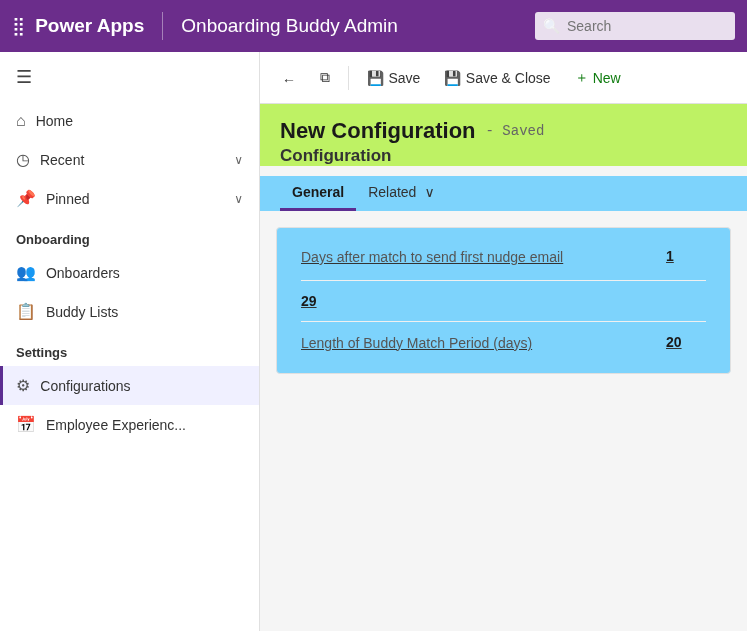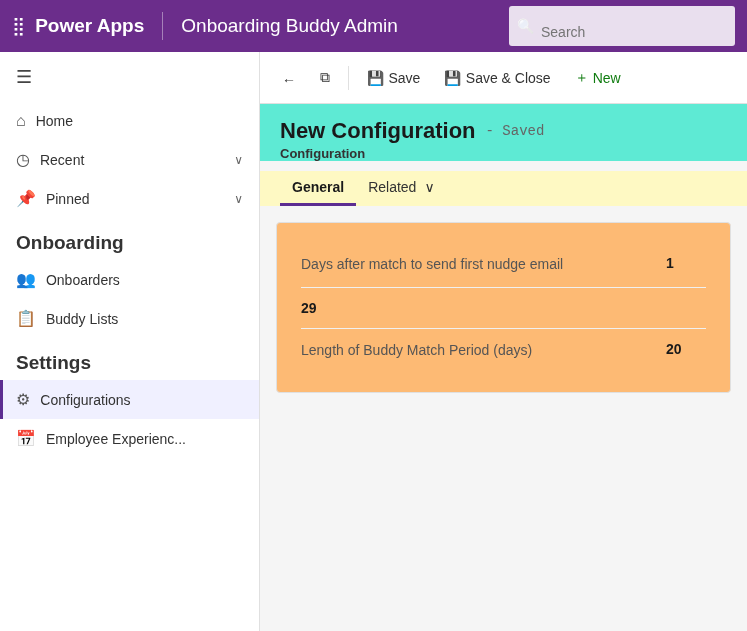--- a/index.html
+++ b/index.html
@@ -33,23 +33,23 @@
     }
     .topbar-context {
       color: #ffffff;
       font-size: 19px;
       flex: 1;
     }
     .topbar-search {
       background: rgba(255,255,255,0.85);
       border: none;
       border-radius: 3px;
-      padding: 18px 12px 6px 32px;
-      font-size: 14px;
-      width: 226px;
+      padding: 6px 12px 6px 32px;
+      font-size: 14px;
+      width: 200px;
       outline: none;
       position: relative;
     }
     .search-wrapper {
       position: relative;
       display: flex;
       align-items: center;
     }
     .search-wrapper .search-icon-svg {
       position: absolute;
@@ -88,21 +88,21 @@
       color: #333;
       font-size: 14px;
       border-radius: 0;
     }
     .sidebar-nav-item .nav-icon { font-size: 16px; color: #555; }
     .sidebar-nav-item .nav-chevron { margin-left: auto; font-size: 12px; color: #666; }
 
     .sidebar-section-title {
       padding: 14px 16px 6px 16px;
       font-weight: 700;
-      font-size: 19px;
+      font-size: 13px;
       color: #333;
     }
     .sidebar-nav-item.active {
       background: #f0f0ff;
       border-left: 3px solid #5c2d91;
       padding-left: 13px;
     }
 
     
     .main {
@@ -133,53 +133,53 @@
       cursor: pointer;
       font-size: 14px;
       color: #333;
       border-radius: 3px;
     }
     .toolbar-btn.new-btn { color: #107c10; font-weight: 500; }
     .toolbar-divider { width: 1px; height: 24px; background: #e0e0e0; margin: 0 4px; }
 
     
     .page-header {
-      background: #5eead4;
+      background: #bef264;
       padding: 14px 20px 0 20px;
       border-bottom: none;
     }
     .page-title-row {
       display: flex;
       align-items: center;
       gap: 10px;
     }
     .page-title {
       font-size: 22px;
       font-weight: 700;
       color: #1a1a1a;
     }
     .page-saved {
       font-size: 14px;
       color: #666;
       font-family: Liberation Mono, monospace;
     }
     .page-subtitle {
-      font-size: 13px;
+      font-size: 17px;
       font-weight: 700;
       color: #333;
       margin-top: 2px;
     }
 
     
     .tabs {
       display: flex;
       align-items: center;
       gap: 0;
       margin-top: 10px;
-      background: #fef9c3;
+      background: #7dd3fc;
       padding: 0 20px;
     }
     .tab {
       padding: 8px 12px;
       cursor: pointer;
       font-size: 14px;
       color: #333;
       border-bottom: 3px solid transparent;
       font-weight: 500;
     }
@@ -193,24 +193,25 @@
       align-items: center;
       gap: 8px;
     }
 
     
     .content-area {
       padding: 16px;
       flex: 1;
     }
     .config-card {
-      background: #fdba74;
+      background: #7dd3fc;
       border: 1px solid #e0e0e0;
       border-radius: 4px;
-      padding: 20px 24px;
+      padding: 8px 24px;
+      text-decoration: underline;
     }
     .config-row {
       display: flex;
       align-items: flex-start;
       padding: 12px 0;
       border-bottom: 1px solid #f0f0f0;
     }
     .config-row:last-child { border-bottom: none; }
     .config-label {
       flex: 1;

